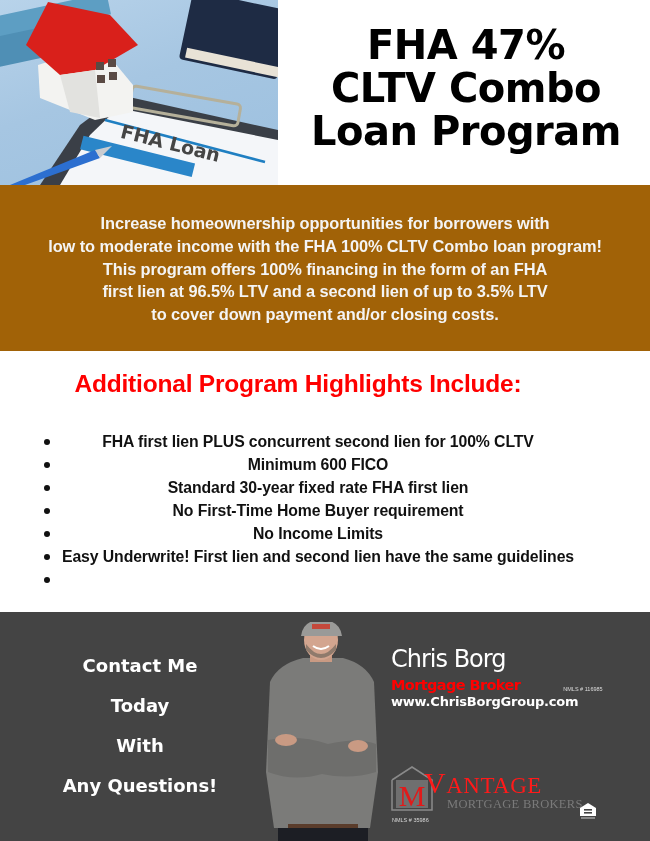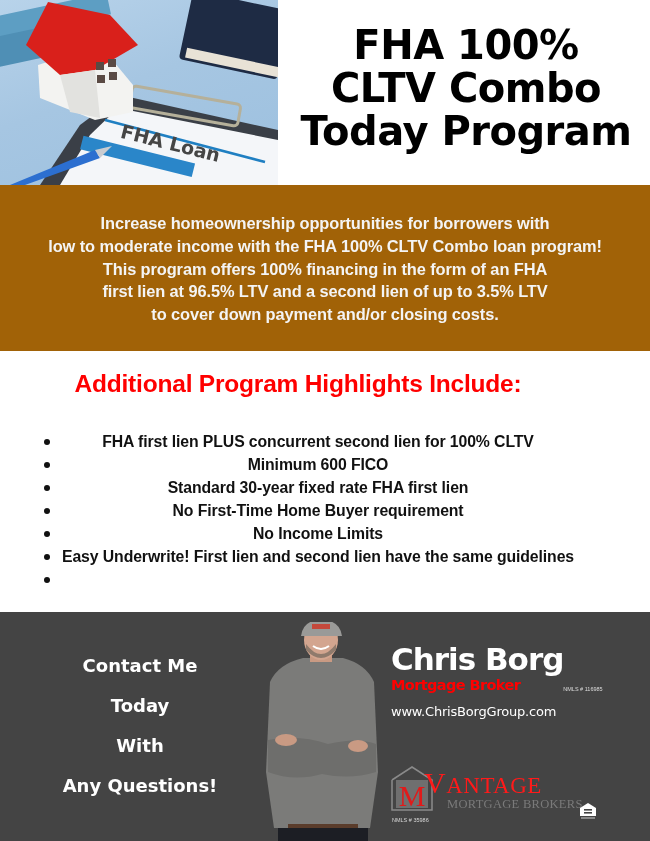--- a/index.html
+++ b/index.html
@@ -31,26 +31,26 @@
 
   
   .footer { position: absolute; left: 0; top: 612px; width: 650px; height: 229px; background: #444444; }
   .cta { position: absolute; left: 20px; top: 34px; width: 240px; text-align: center;
     font-family: "DejaVu Sans", sans-serif; font-weight: bold; color: #fff; font-size: 18px; line-height: 40px; }
   .cta span { display: block; }
 
   .agent-photo { position: absolute; left: 258px; top: 10px; width: 128px; height: 219px; }
 
   .contact { position: absolute; left: 391px; top: 30px; width: 250px; }
-  .contact-name { font-family: "DejaVu Sans", sans-serif; font-weight: bold; color: #fff; font-size: 31px; line-height: 34px; letter-spacing: -1px; }
+  .contact-name { font-family: "DejaVu Sans", sans-serif; font-weight: normal; color: #fff; font-size: 24px; line-height: 34px; letter-spacing: -1px; }
   .contact-role-row { display: flex; align-items: flex-end; margin-top: 1px; gap: 37px; }
   .contact-role { font-family: "DejaVu Sans", sans-serif; font-weight: bold; color: #ff0000; font-size: 14.5px; letter-spacing: -0.6px; line-height: 17px; }
   .contact-nmls { font-family: "Liberation Sans", sans-serif; color: #dcdcdc; font-size: 5.5px; margin-left: 6px; margin-bottom: 2px; }
   .contact-phone { font-family: "DejaVu Sans", sans-serif; font-weight: bold; color: #fff; font-size: 19px; line-height: 24px; margin-top: 9px; letter-spacing: -0.5px; }
-  .contact-web { font-family: "DejaVu Sans", sans-serif; font-weight: normal; color: #fff; font-size: 13px; margin-top: 10px; letter-spacing: -0.2px; }
+  .contact-web { font-family: "DejaVu Sans", sans-serif; font-weight: bold; color: #fff; font-size: 13px; margin-top: 0; letter-spacing: -0.2px; }
 
   .brand { position: absolute; left: 390px; top: 152px; width: 200px; height: 60px; }
   .brand-mark { position: absolute; left: 0; top: 0; width: 44px; height: 48px; }
   .brand-name { position: absolute; left: 34px; top: 5px; font-family: "Liberation Serif", serif; color: #ff1a1a; font-size: 30px; line-height: 28px; letter-spacing: 0.5px; }
   .brand-name .small { font-size: 23px; }
   .brand-sub { position: absolute; left: 57px; top: 33px; font-family: "Liberation Serif", serif; color: #7a7a7a; font-size: 12.5px; letter-spacing: 0.3px; white-space: nowrap; }
   .brand-nmls { position: absolute; left: 2px; top: 53px; font-family: "Liberation Sans", sans-serif; color: #d8d8d8; font-size: 5.5px; }
   .eho { position: absolute; left: 579px; top: 802px; width: 18px; height: 18px; }
 </style>
 </head>
@@ -79,23 +79,23 @@
       <polygon points="38,65 100,45 133,85 133,112 95,120 40,98" fill="#f3f3f1"></polygon>
       <polygon points="26,45 48,2 110,15 138,45 95,70 60,75" fill="#d9201b"></polygon>
       <polygon points="60,75 95,70 100,118 70,112" fill="#e2e2df"></polygon>
       <rect x="96" y="62" width="8" height="8" fill="#5a4a44"></rect>
       <rect x="108" y="59" width="8" height="8" fill="#5a4a44"></rect>
       <rect x="97" y="75" width="8" height="8" fill="#5a4a44"></rect>
       <rect x="109" y="72" width="8" height="8" fill="#5a4a44"></rect>
     </svg>
   </div>
   <h1 class="hero-title">
-    <span>FHA 100%</span>
+    <span>FHA 47%</span>
     <span>CLTV Combo</span>
-    <span>Today Program</span>
+    <span>Loan Program</span>
   </h1>
 </section>
 
 <section class="intro">
   <p class="intro-line">Increase homeownership opportunities for borrowers with</p>
   <p class="intro-line">low to moderate income with the FHA 100% CLTV Combo loan program!</p>
   <p class="intro-line">This program offers 100% financing in the form of an FHA</p>
   <p class="intro-line">first lien at 96.5% LTV and a second lien of up to 3.5% LTV</p>
   <p class="intro-line">to cover down payment and/or closing costs.</p>
 </section>

